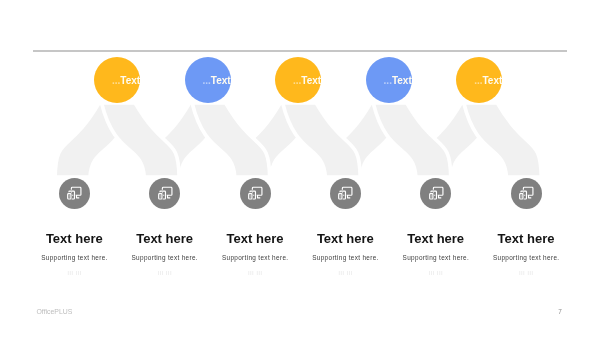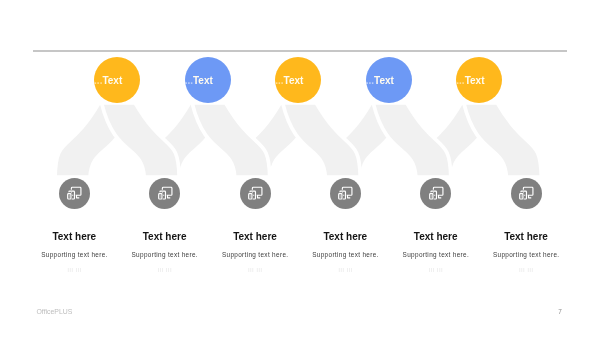--- a/index.html
+++ b/index.html
@@ -3,26 +3,26 @@
 <meta charset="utf-8">
 <title>Slide</title>
 <style>
   html,body{margin:0;padding:0;background:#fff;}
   body{width:600px;height:337px;overflow:hidden;background:#fff;
        font-family:"Liberation Sans",sans-serif;}
   .slide{position:relative;width:600px;height:337px;background:#fff;overflow:hidden;}
   .divider{position:absolute;left:33px;top:50.1px;width:534.3px;height:1.6px;background:#c6c6c6;}
   svg.layer{position:absolute;left:0;top:0;width:600px;height:337px;}
   .topcircle{position:absolute;width:46px;height:46px;border-radius:50%;
-     display:flex;align-items:center;justify-content:flex-start;}
+     display:flex;align-items:center;justify-content:flex-end;}
   .tc-text{font-size:10px;font-weight:bold;white-space:nowrap;color:#fffbef;}
   .tc-dots{color:rgba(255,255,255,.50);}
   .iconcircle{position:absolute;width:31px;height:31px;border-radius:50%;background:#808080;display:flex;align-items:center;justify-content:center;}
   .col{position:absolute;text-align:center;width:140px;}
-  .col-title{font-size:10px;font-weight:bold;color:#151515;line-height:1;}
+  .col-title{font-size:13px;font-weight:bold;color:#151515;line-height:1;}
   .col-sub{font-size:6.4px;color:#3c3c3c;line-height:1;margin-top:10px;letter-spacing:.34px;text-indent:.34px;}
   .col-tiny{font-size:4.6px;color:#dfdfdf;line-height:1;margin-top:10px;letter-spacing:.8px;text-indent:.8px;}
   .footer-left{position:absolute;left:36.5px;top:307.6px;font-size:6.9px;color:#bdbdbd;}
   .footer-right{position:absolute;left:558.3px;top:308px;font-size:6.4px;color:#8c8c8c;}
 </style>
 </head>
 <body>
 
 <div class="slide">
   <div class="divider"></div>

